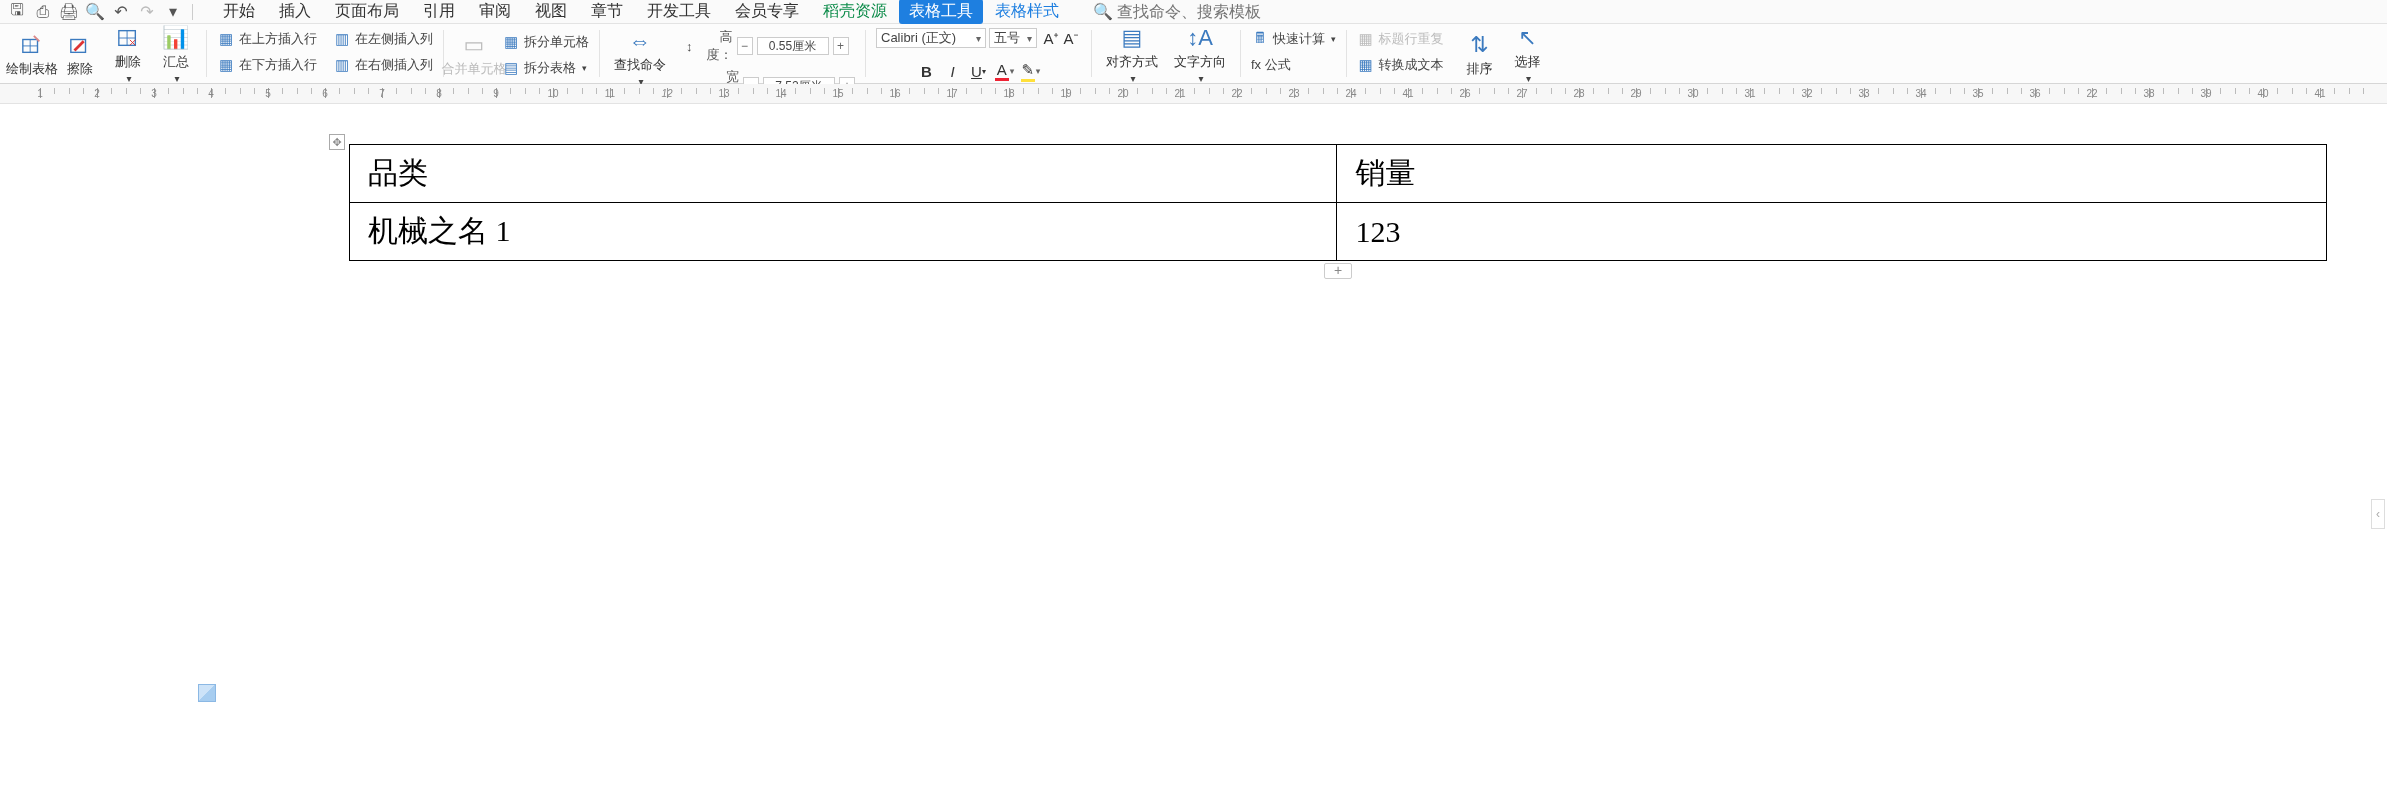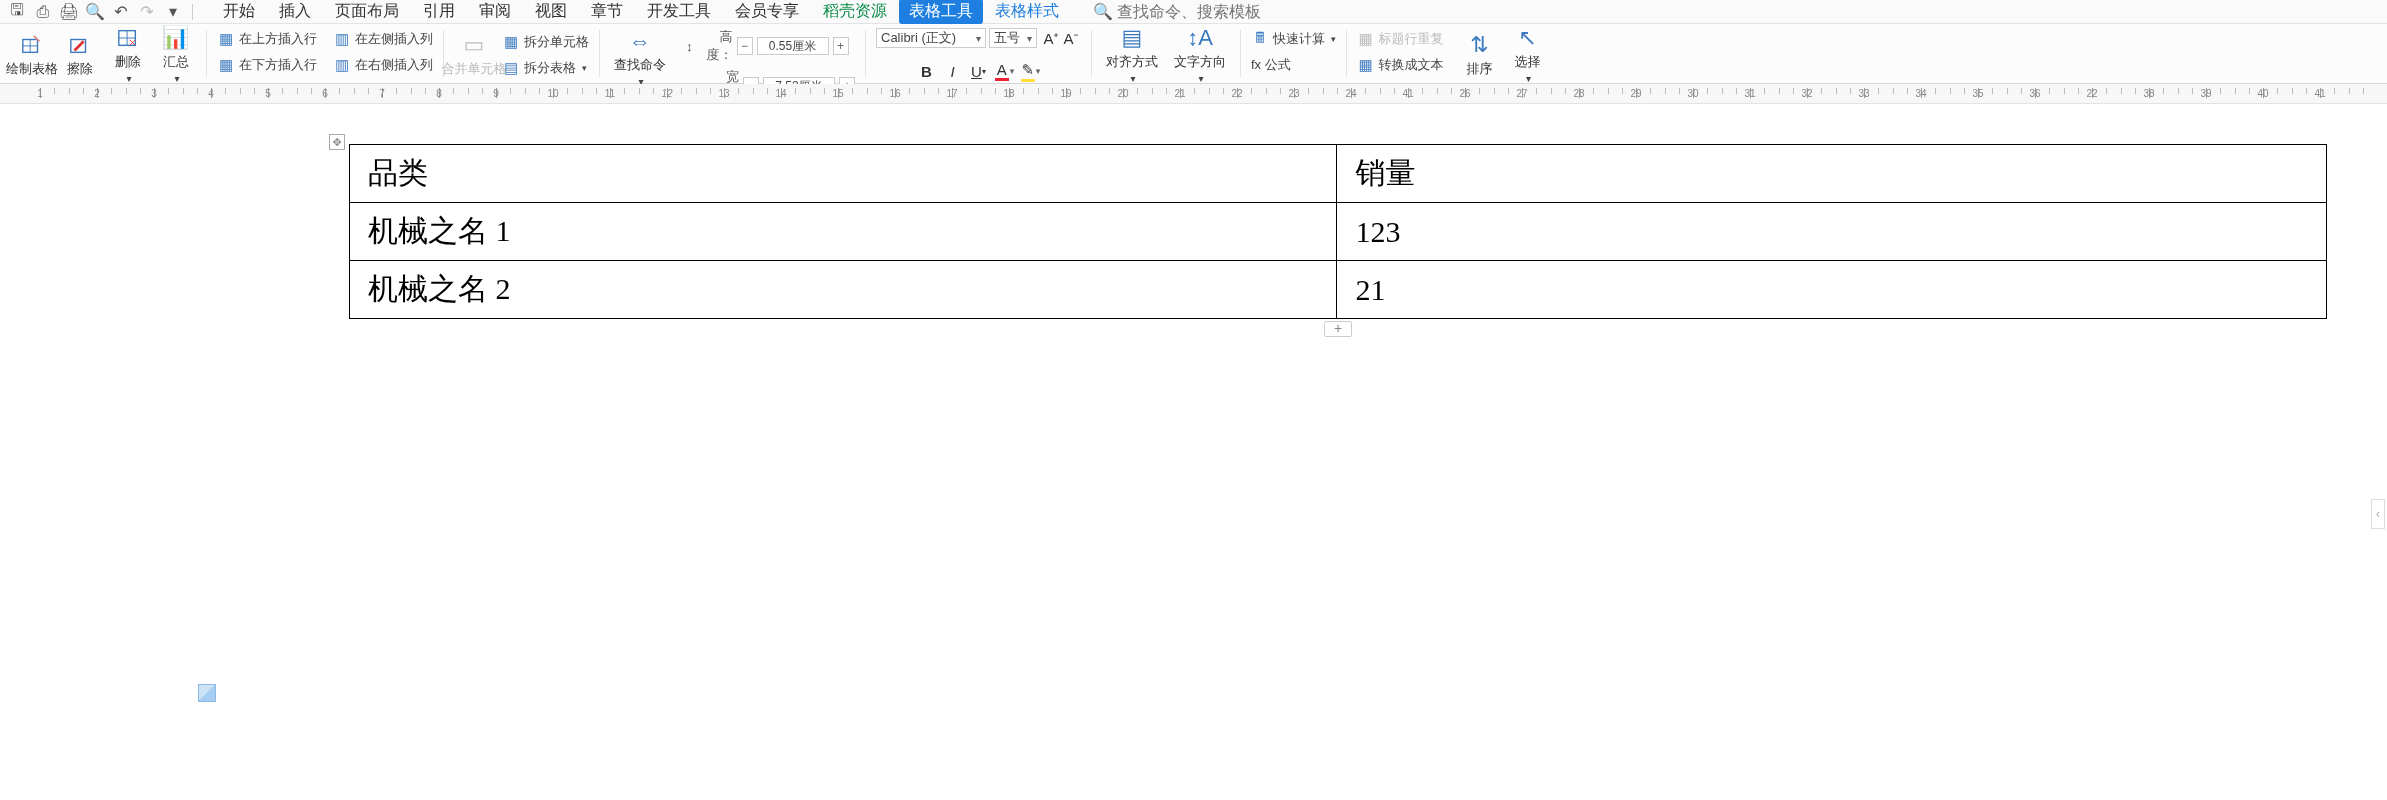--- a/index.html
+++ b/index.html
@@ -771,24 +771,20 @@
     <table class="doc-table">
       <tbody id="tblbody">
           <tr>
             <td class="col1">品类</td>
             <td class="col2">销量</td>
           </tr>
           <tr>
             <td class="col1">机械之名 1</td>
             <td class="col2">123</td>
           </tr>
-          <tr>
-            <td class="col1">机械之名 2</td>
-            <td class="col2">21</td>
-          </tr>
         </tbody>
     </table>
     <div class="page-break-btn">+</div>
   </div>
 
   <div class="right-collapse">‹</div>
 
 </div>
 
 </body></html>

